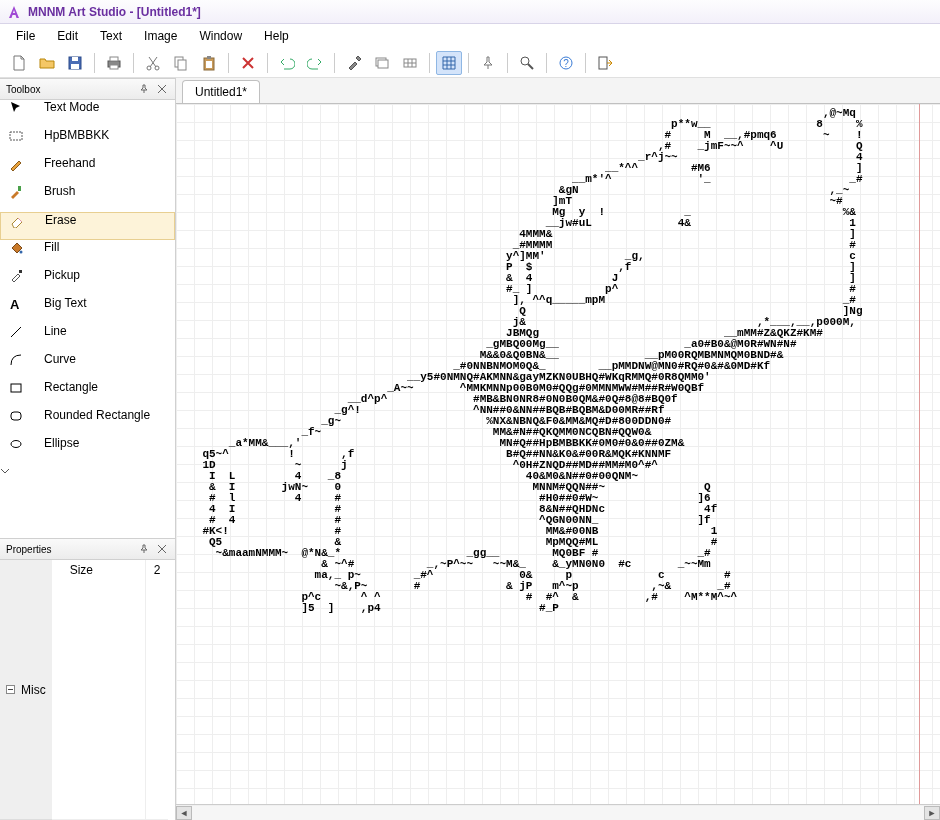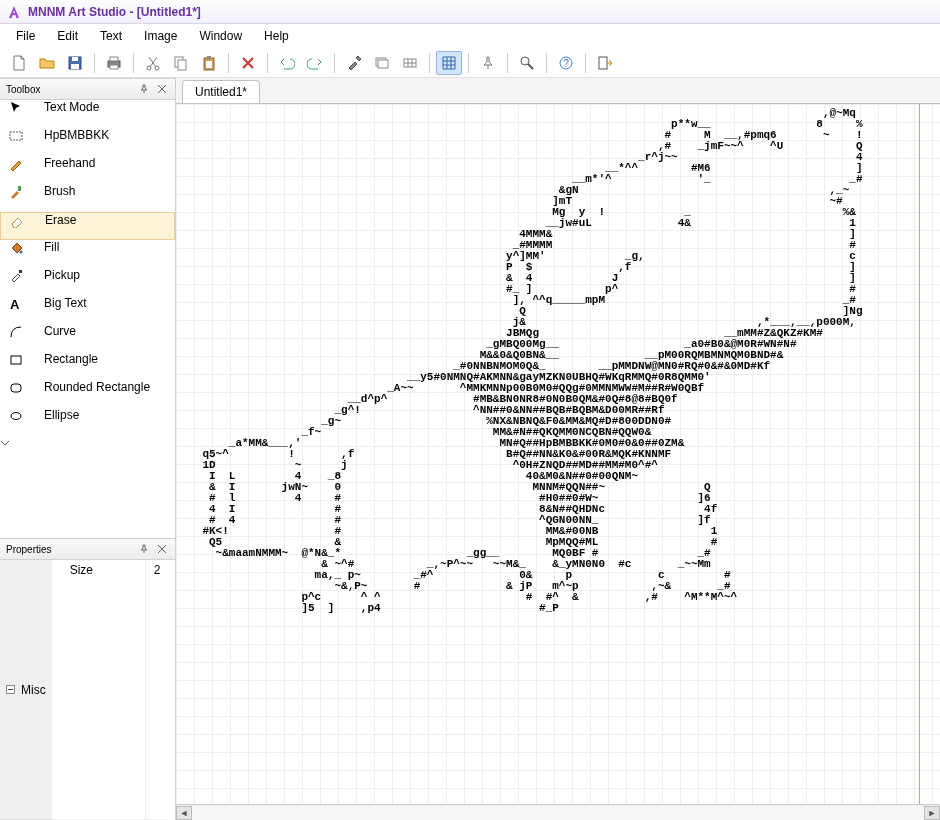--- a/index.html
+++ b/index.html
@@ -388,20 +388,28 @@
           </span>
           <span>Pickup</span>
         </div>
         <div class="tool-item">
           <span class="ticon">
             <svg width="14" height="14" viewBox="0 0 14 14">
               <text x="1" y="12" font-size="13" font-weight="bold" fill="#000">A</text>
             </svg>
           </span>
           <span>Big Text</span>
+        </div>
+        <div class="tool-item">
+          <span class="ticon">
+            <svg width="14" height="14" viewBox="0 0 14 14">
+              <line x1="2" y1="12" x2="12" y2="2" stroke="#000"></line>
+            </svg>
+          </span>
+          <span>Line</span>
         </div>
         <div class="tool-item">
           <span class="ticon">
             <svg width="14" height="14" viewBox="0 0 14 14">
               <path d="M2 12 Q2 2 12 2" fill="none" stroke="#000"></path>
             </svg>
           </span>
           <span>Curve</span>
         </div>
         <div class="tool-item">

